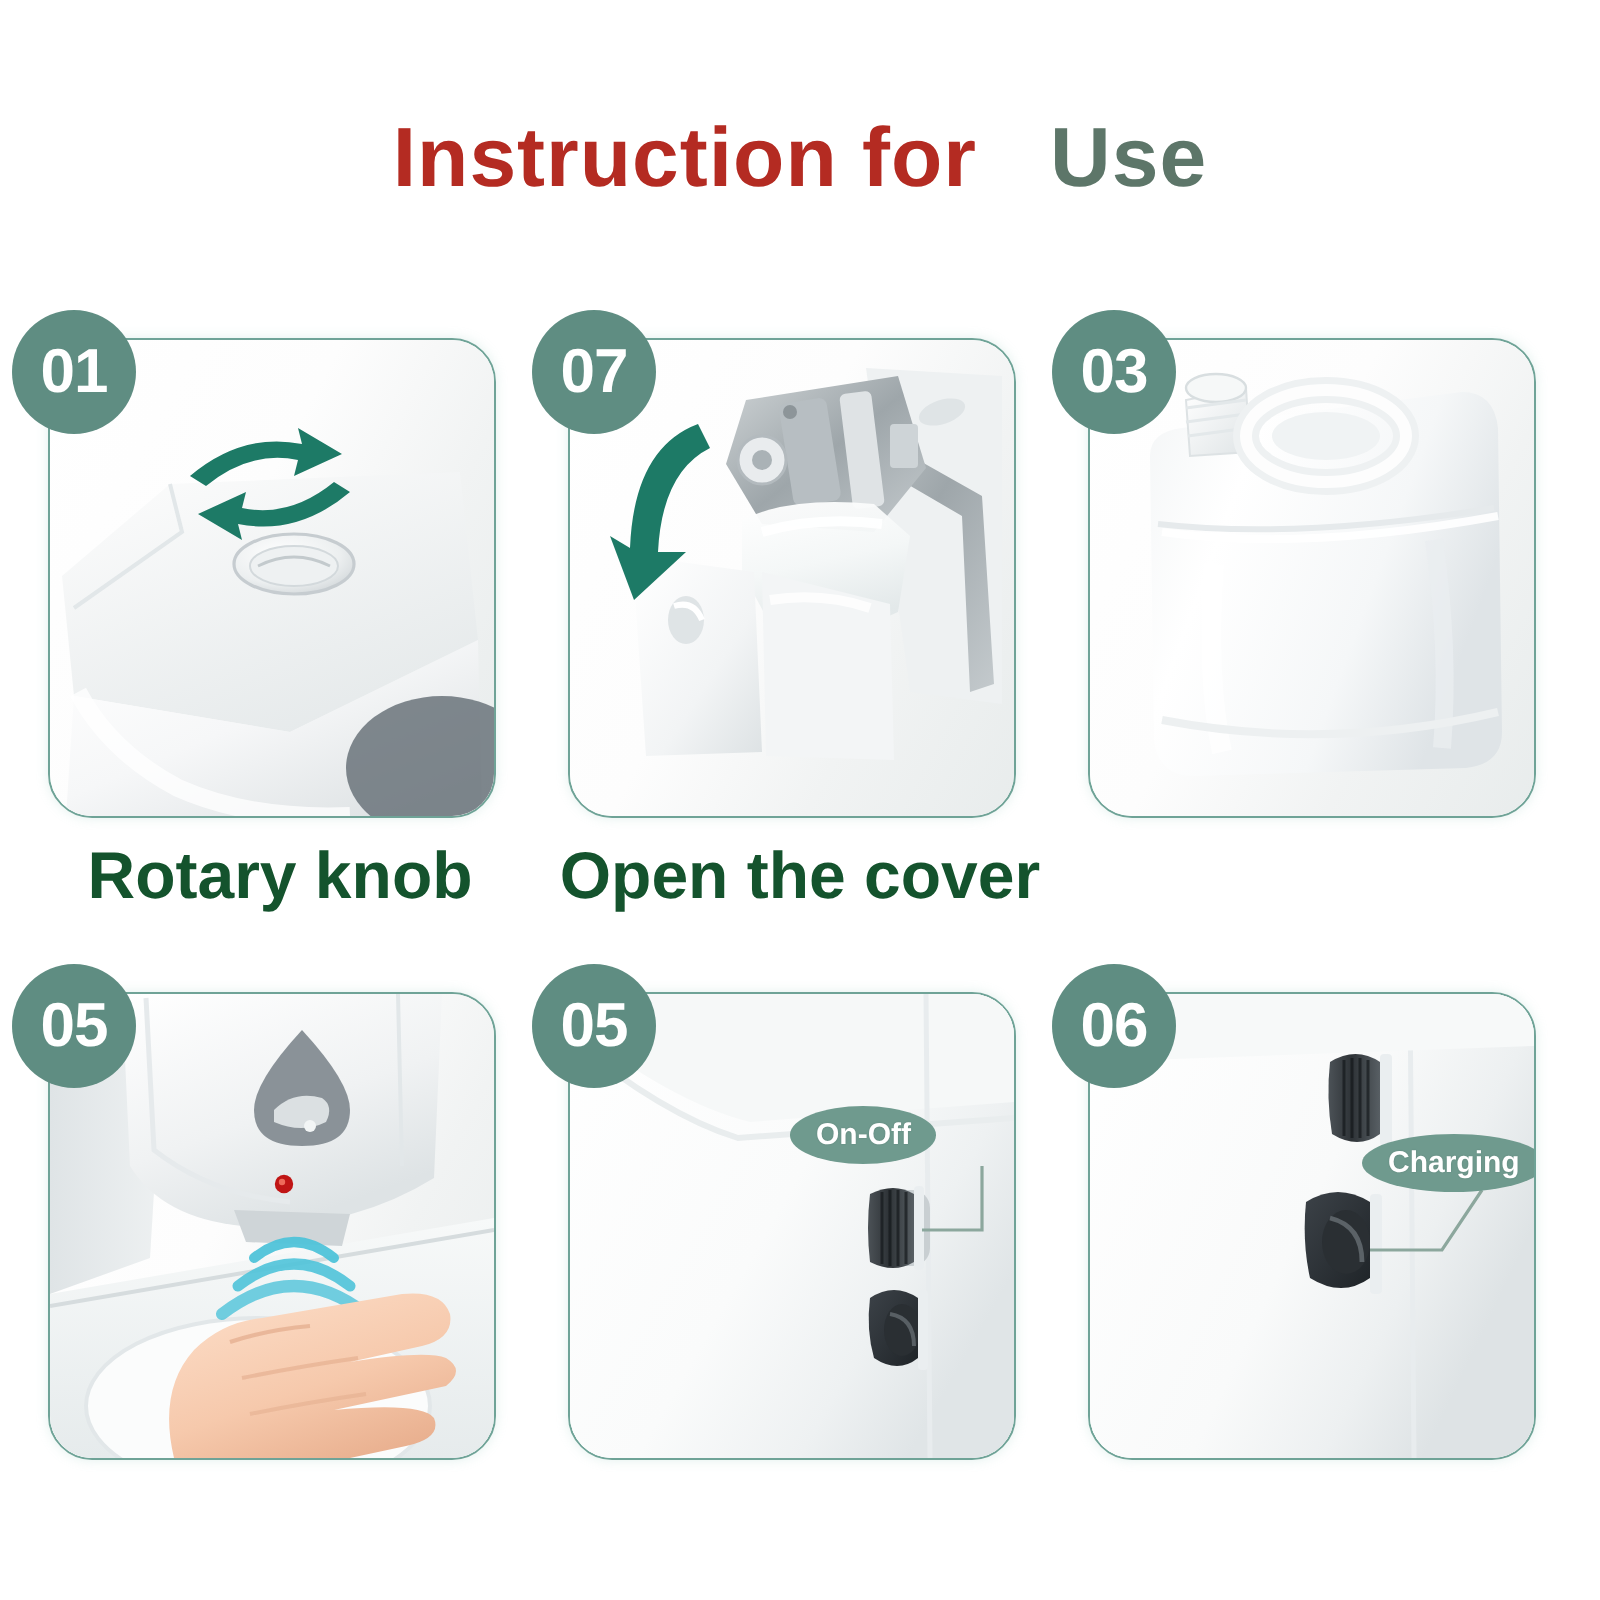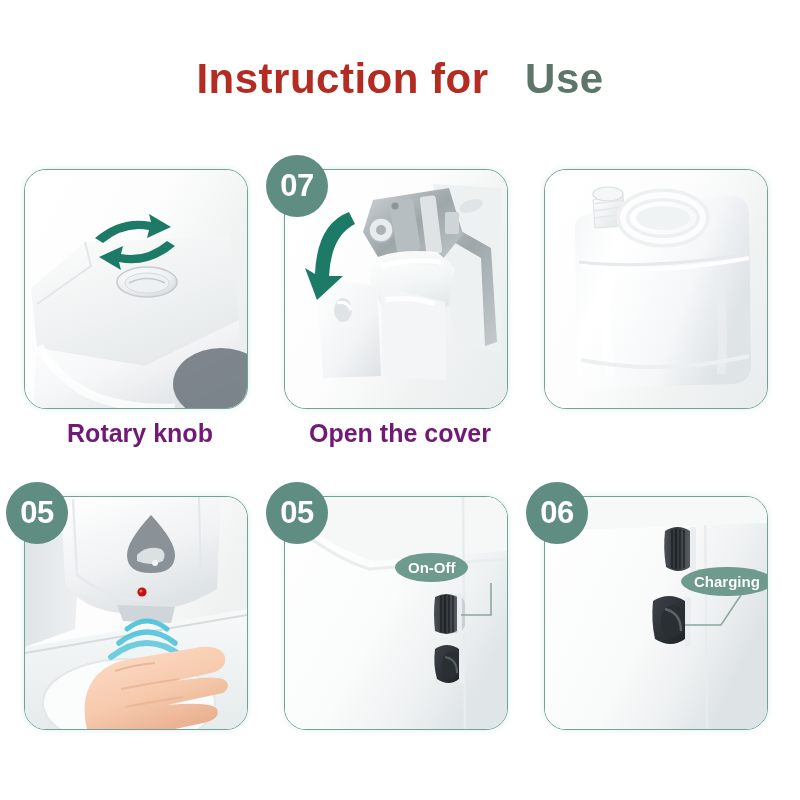--- a/index.html
+++ b/index.html
@@ -94,23 +94,23 @@
     box-shadow: 0 0 0 0 rgba(0,0,0,0);
   }
 
   
   .caption {
     position: absolute;
     left: 0;
     top: 256px;
     width: 252px;
     text-align: center;
-    font-size: 25px;
+    font-size: 33px;
     font-weight: bold;
-    color: #701a75;
+    color: #14532d;
     white-space: nowrap;
   }
 
   
   .pill {
     position: absolute;
     background: #6f9a8e;
     color: #fff;
     font-weight: bold;
     font-size: 15px;
@@ -168,20 +168,21 @@
         <ellipse cx="122" cy="112" rx="30" ry="15" fill="url(#g1knob)" stroke="#c6ccd0" stroke-width="1.6"></ellipse>
         <ellipse cx="122" cy="113" rx="22" ry="10" fill="#eef1f2" stroke="#d3d9dc" stroke-width="1"></ellipse>
         <path d="M104 113 Q122 104 140 113" fill="none" stroke="#c3cacd" stroke-width="1.4"></path>
 
         <g fill="#1d7a66">
           <path d="M70 68 Q96 46 126 52 L124 44 L146 57 L122 68 L124 60 Q100 55 78 73 Z"></path>
           <path d="M150 76 Q124 98 94 92 L96 100 L74 87 L98 76 L96 84 Q120 89 142 71 Z"></path>
         </g>
       </svg>
     </div>
+    <div class="badge">01</div>
     <div class="caption">Rotary knob</div>
   </div>
 
   <div class="cell r1">
     <div class="panel">
       <div class="bgwash"></div>
       <svg class="svgfull" viewBox="0 0 222 238">
         <defs>
           <linearGradient id="g2w" x1="0" y1="0" x2="1" y2="1">
             <stop offset="0%" stop-color="#ffffff"></stop>
@@ -262,20 +263,21 @@
 
         <ellipse cx="118" cy="48" rx="40" ry="23" fill="none" stroke="#eef1f2" stroke-width="13"></ellipse>
         <ellipse cx="118" cy="48" rx="40" ry="23" fill="none" stroke="#ffffff" stroke-width="6" opacity=".85"></ellipse>
         <ellipse cx="118" cy="48" rx="27" ry="12" fill="#f0f3f4"></ellipse>
 
         <path d="M62 112 Q58 170 66 206" fill="none" stroke="#ffffff" stroke-width="10" opacity=".7"></path>
         <path d="M172 100 Q180 156 176 204" fill="none" stroke="#eaeef0" stroke-width="9" opacity=".8"></path>
         <path d="M36 190 Q120 206 204 186" fill="none" stroke="#edf0f1" stroke-width="4"></path>
       </svg>
     </div>
+    <div class="badge">03</div>
   </div>
 
   <div class="cell r2 row2">
     <div class="panel">
       <div class="bgwash"></div>
       <svg class="svgfull" viewBox="0 0 222 232">
         <defs>
           <linearGradient id="g4dev" x1="0" y1="0" x2="0.5" y2="1">
             <stop offset="0%" stop-color="#ffffff"></stop>
             <stop offset="60%" stop-color="#f0f2f3"></stop>

